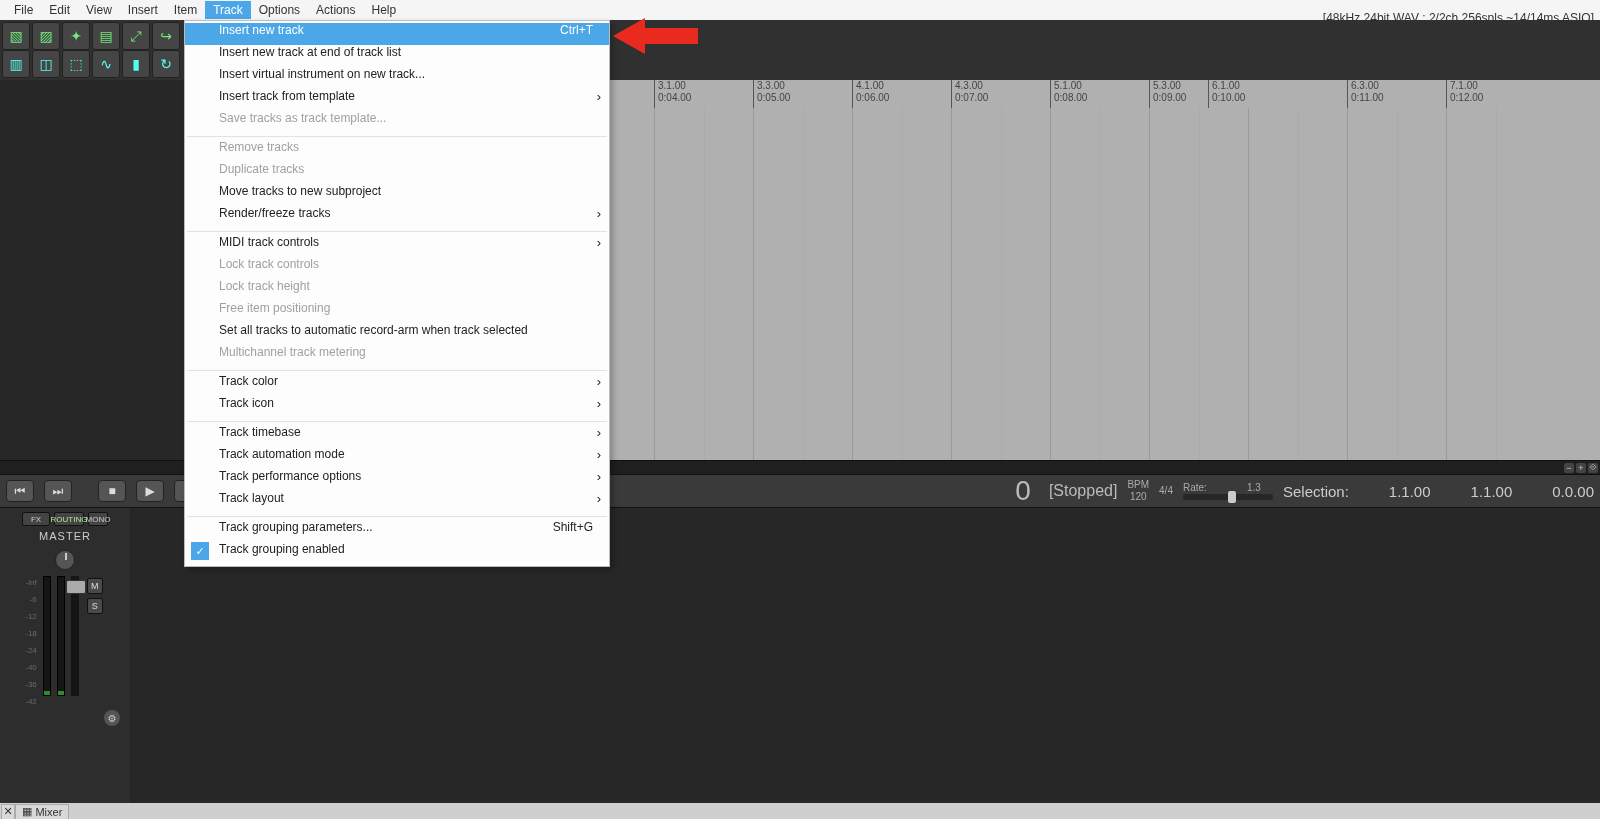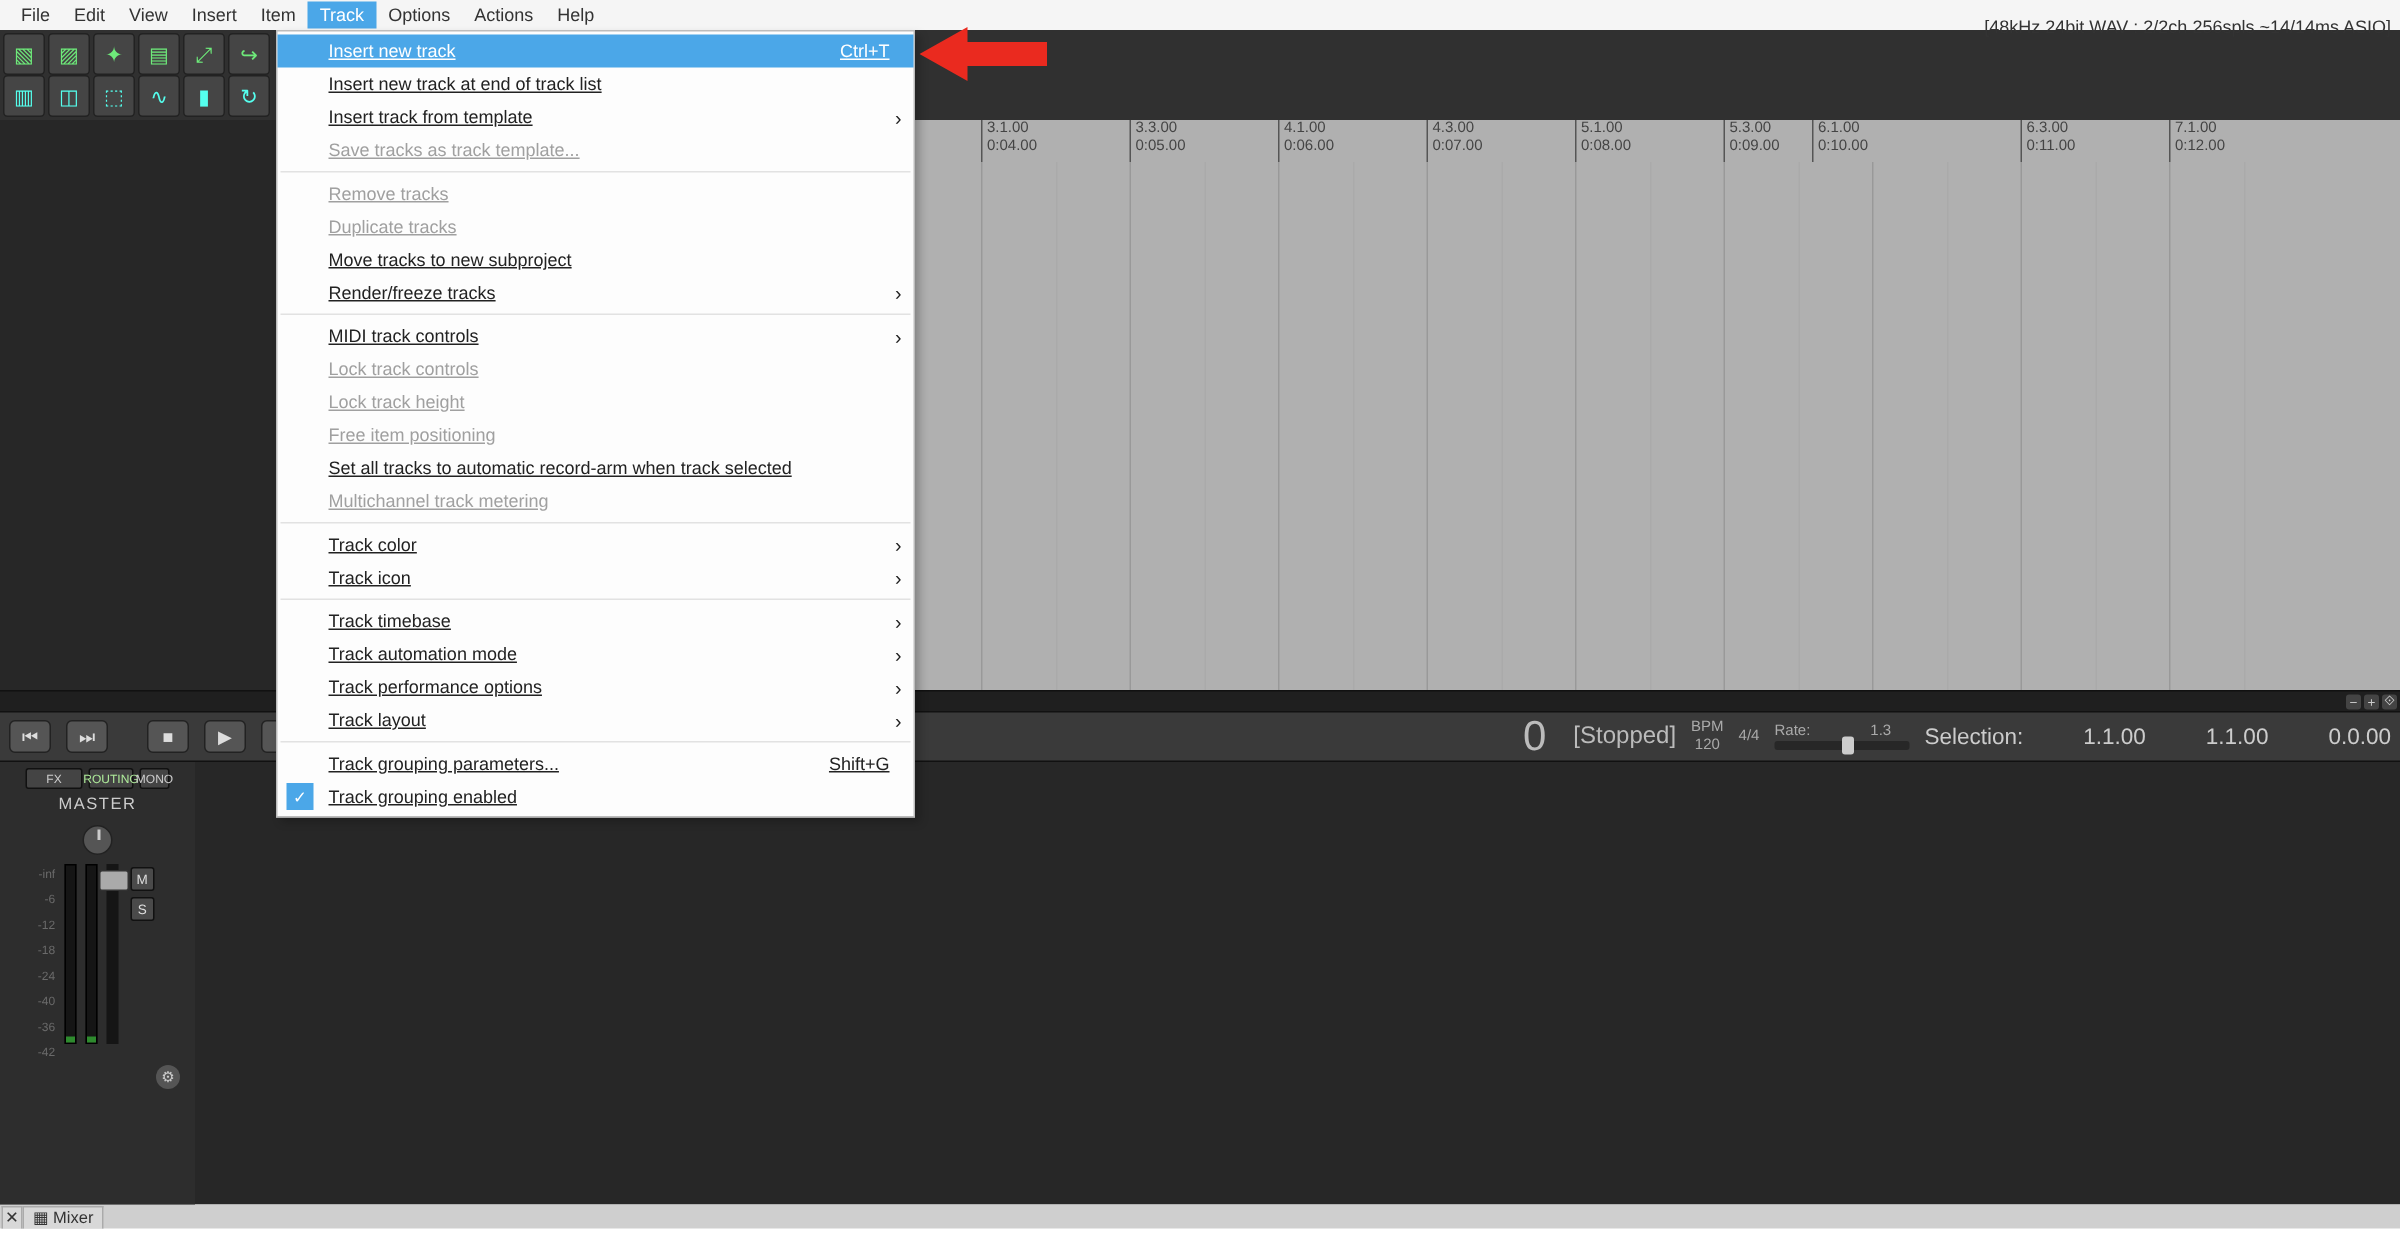--- a/index.html
+++ b/index.html
@@ -100,21 +100,21 @@
   .lower {
     height:295px; background:var(--bg-dark); display:flex;
   }
   .master {
     width:130px; background:#2d2d2d; display:flex; flex-direction:column; align-items:center;
     font-size:10px; color:#aaa;
   }
   .mstrip{display:flex;gap:4px;margin-top:4px;}
   .chip{width:30px;height:14px;background:#444;border:1px solid #111;border-radius:2px;
         font-size:8px;display:flex;align-items:center;justify-content:center;color:#aeea9a;}
-  .chip.fx{color:#ccc;width:38px;}
+  .chip.fx{color:#ccc;width:28px;}
   .chip.mono{color:#ccc;width:20px;}
   .master-title{margin-top:4px;color:#ccc;font-size:11px;letter-spacing:1px;}
   .knob{width:20px;height:20px;border-radius:50%;background:#555;border:1px solid #222;margin-top:8px;position:relative;}
   .knob::after{content:"";position:absolute;left:9px;top:2px;width:2px;height:7px;background:#ccc;}
   .scale{display:flex;flex-direction:column;gap:8px;font-size:8px;color:#6a6a6a;text-align:right;padding-top:2px;}
   .meter{width:8px;height:120px;background:#151515;border:1px solid #000;position:relative;}
   .meter::after{content:"";position:absolute;bottom:0;left:0;right:0;height:4px;background:#2e8b2e;}
   .ms-btn{width:16px;height:16px;background:#4a4a4a;border:1px solid #111;border-radius:2px;
           font-size:9px;display:flex;align-items:center;justify-content:center;color:#ddd;margin:2px;}
   .fader{width:8px;height:120px;background:#151515;position:relative;}
@@ -126,22 +126,22 @@
   .tab{padding:0 6px;background:#d8d8d8;border:1px solid #aaa;border-bottom:none;height:15px;display:flex;align-items:center;gap:3px;}
   .tab.x{width:14px;justify-content:center;padding:0;}
 
   
   .menu {
     position:absolute; left:184px; top:20px; width:426px; background:var(--menu-bg);
     border:1px solid #bcbcbc; box-shadow:3px 3px 6px rgba(0,0,0,.25);
     color:#222; font-size:12px; z-index:200; padding:2px 0;
   }
   .menu .row{
-    height:22px; display:flex; align-items:center; padding:0 10px 0 34px;
-    position:relative; cursor:default;text-decoration:underline;
+    height:22px; display:flex; padding:0 10px 0 34px;
+    position:relative; cursor:default;
   }
   .menu .row.disabled{ color:var(--menu-dis);}
   .menu .row.hl{ background:var(--menu-hl); color:#fff;}
   .menu .sep{ height:1px; background:#e2e2e2; margin:3px 2px;}
   .menu .shc{ margin-left:auto; padding-right:6px;}
   .menu .sub::after{ content:"›"; position:absolute; right:8px; font-size:13px;}
   .menu .check{ position:absolute; left:6px; width:18px; height:18px; background:var(--menu-hl);
                 display:flex;align-items:center;justify-content:center;color:#fff;font-size:11px;}
 
   
@@ -319,20 +319,23 @@
 </div>
 
 <div class="menu" id="track-menu">
     <div class="row hl">
       <span>Insert new track</span>
       <span class="shc">Ctrl+T</span>
     </div>
     <div class="row">
       <span>Insert new track at end of track list</span>
     </div>
+    <div class="row">
+      <span>Insert virtual instrument on new track...</span>
+    </div>
     <div class="row sub">
       <span>Insert track from template</span>
     </div>
     <div class="row disabled">
       <span>Save tracks as track template...</span>
     </div>
     <div class="sep"></div>
     <div class="row disabled">
       <span>Remove tracks</span>
     </div>

